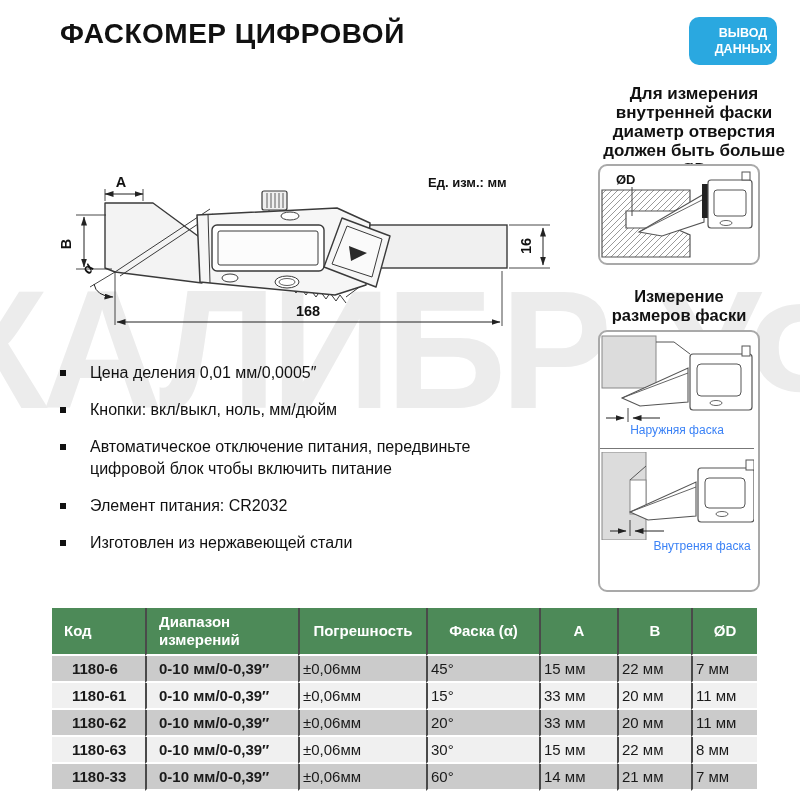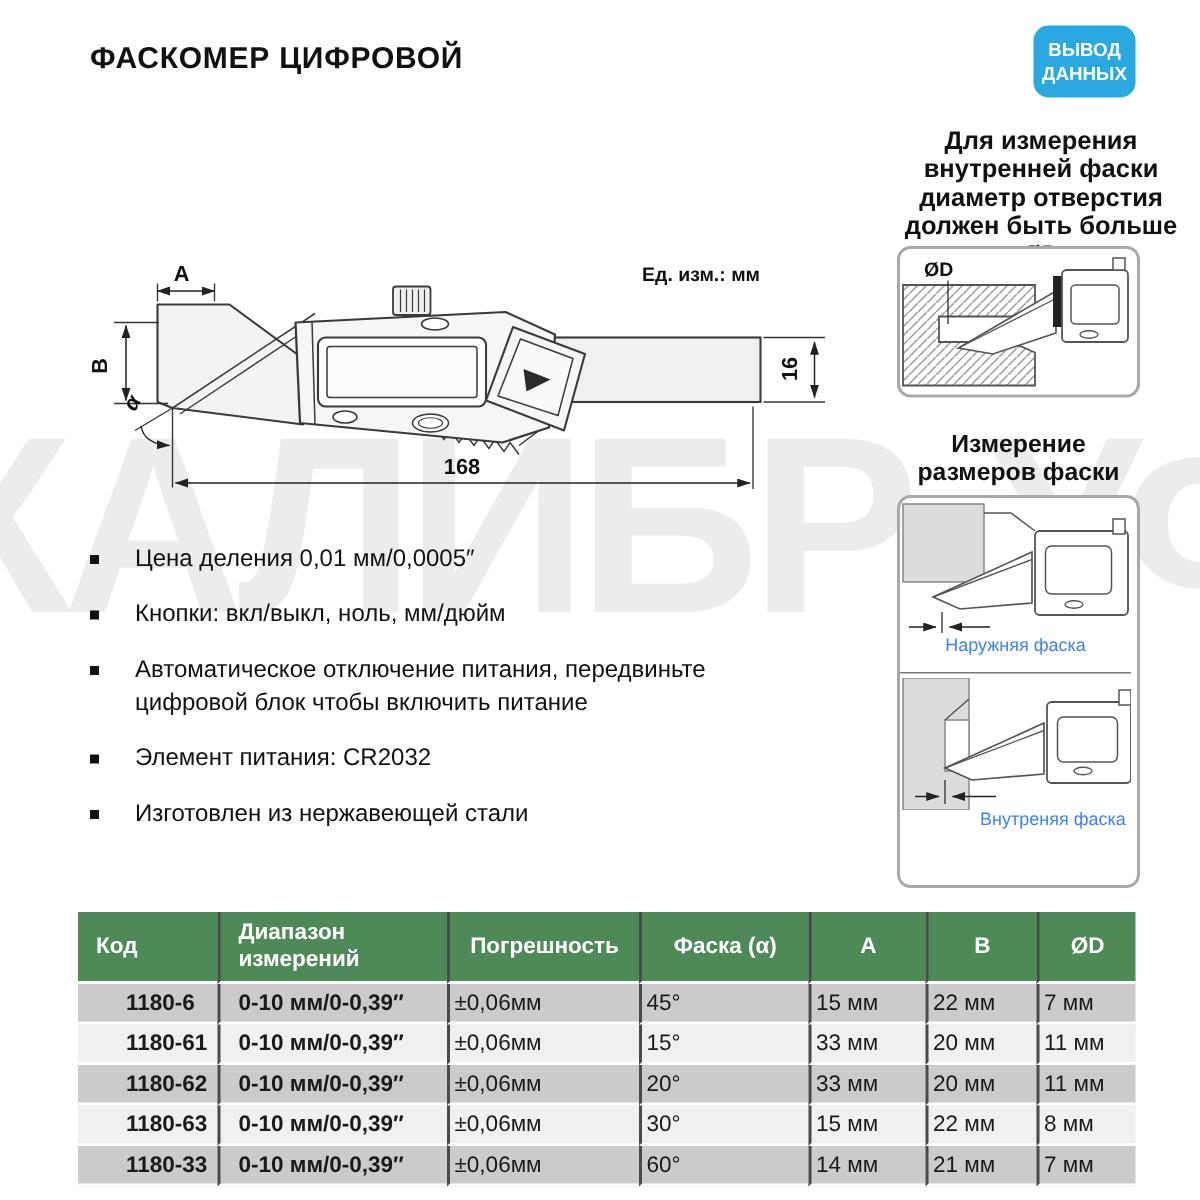--- a/index.html
+++ b/index.html
@@ -5,24 +5,24 @@
   html,body{margin:0;padding:0;background:#fff;}
   body{width:800px;height:800px;position:relative;overflow:hidden;
        font-family:"Liberation Sans", sans-serif;color:#111;}
   .abs{position:absolute;}
 
   
   .watermark{top:266px;left:-55px;font-size:168px;font-weight:700;
     color:#ececec;letter-spacing:-6px;white-space:nowrap;line-height:1;z-index:0;}
 
   
-  .title{left:60px;top:28px;font-size:20px;font-weight:700;letter-spacing:.5px;z-index:2;}
+  .title{left:60px;top:18px;font-size:28px;font-weight:700;letter-spacing:.5px;z-index:2;}
   .badge{left:689px;top:17px;width:68px;height:48px;border-radius:10px;
     background:#2aa8e0;color:#fff;font-size:12.5px;font-weight:700;text-align:center;
-    display:flex;flex-direction:column;justify-content:center;line-height:1.3;z-index:2;}
+    display:flex;flex-direction:column;justify-content:center;line-height:1.3;z-index:2;padding-left:20px;}
 
   
   .units{left:428px;top:175px;font-size:13px;font-weight:700;z-index:2;}
   .drawing{left:50px;top:165px;z-index:1;}
   .dimtxt{font-family:"Liberation Sans",sans-serif;font-size:14.5px;font-weight:600;fill:#111;}
 
   
   .note{left:596px;top:84px;width:196px;text-align:center;font-size:17px;
     font-weight:700;line-height:1.12;z-index:2;}
   .panelbox{border:2px solid #a9a9a9;border-radius:9px;background:#fff;z-index:2;}
@@ -42,21 +42,21 @@
 
   
   .spec-table-wrap{left:52px;top:608px;z-index:2;}
   table.spec{border-collapse:separate;border-spacing:0;table-layout:fixed;width:705px;}
   table.spec th{background:#4d8a58;color:#fff;font-size:15px;font-weight:700;
     height:46px;vertical-align:middle;text-align:center;line-height:1.2;
     border-bottom:2px solid #fff;padding:0 4px;}
   table.spec td{font-size:15px;height:25px;text-align:left;vertical-align:middle;
     border-bottom:2px solid #fff;padding:0 3px;color:#1a1a1a;}
   table.spec th:first-child,table.spec th:nth-child(2){text-align:left;padding-left:12px;}
-  table.spec td:first-child{font-weight:700;text-align:left;padding-left:32px;}
+  table.spec td:first-child{font-weight:700;text-align:left;padding-left:20px;}
   table.spec td:nth-child(2){text-align:left;padding-left:12px;font-weight:bold;}
   table.spec td:not(:first-child),table.spec th:not(:first-child){border-left:2px solid #4a4a4a;}
   table.spec tr.dark td{background:#cbcbcb;}
   table.spec tr.light td{background:#f0f0f0;}
   svg{display:block;}
 </style>
 </head>
 <body>
 
 <div class="abs watermark">КАЛИБР-УФА</div>

